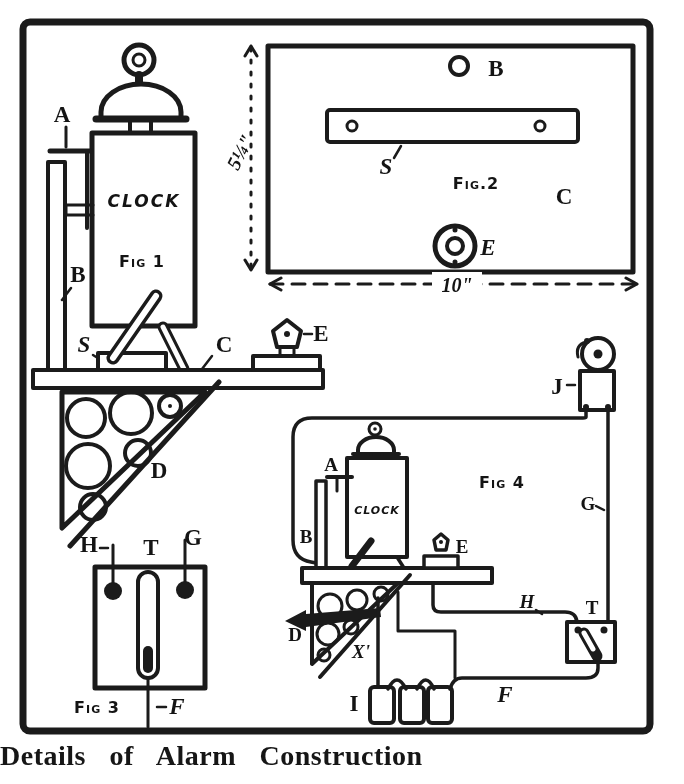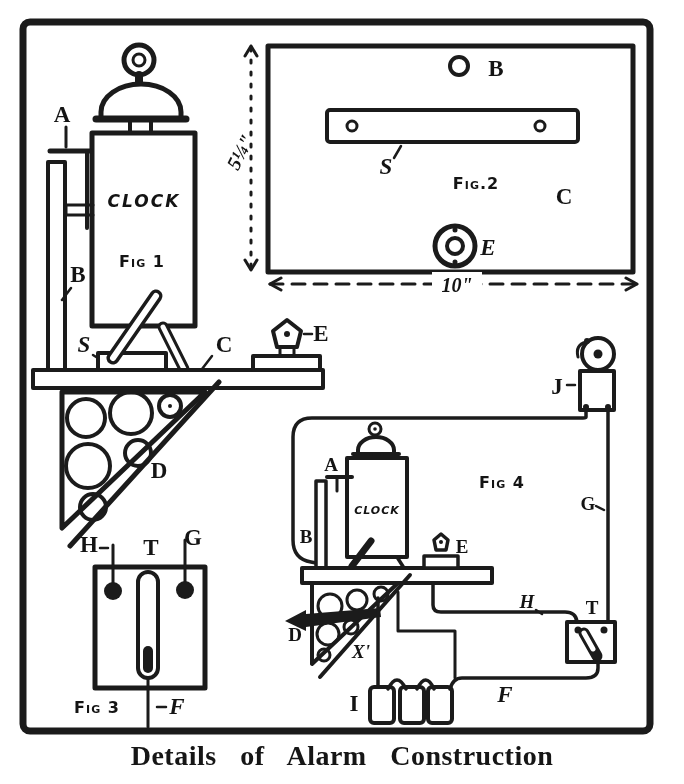--- a/index.html
+++ b/index.html
@@ -17,21 +17,21 @@
   .Li{font-style:italic;}
   .Ls{font-size:19px;}
   .fig{font-family:"DejaVu Sans",sans-serif;font-weight:bold;font-variant:small-caps;
        text-anchor:middle;letter-spacing:1px;font-size:16px;}
   .clk{font-family:"DejaVu Sans",sans-serif;font-weight:bold;font-style:italic;
        text-anchor:middle;letter-spacing:2px;font-size:17px;}
   .clk-sm{font-size:11px;letter-spacing:1px;}
   .dim{font-family:"Liberation Serif",serif;font-weight:bold;font-style:italic;
        font-size:20px;text-anchor:middle;}
   .caption{
-    position:absolute;left:0;right:0;top:740px;text-align:center;
+    position:absolute;left:0;right:0;top:740px;text-align:left;
     font-family:"Liberation Serif",serif;font-weight:bold;font-size:28px;
     word-spacing:16px;letter-spacing:.5px;color:#161616;
   }
 </style>
 </head>
 <body>
 
 <svg width="684" height="784" viewBox="0 0 684 784">
 
   <rect class="s" x="23" y="22" width="627" height="709" rx="7" stroke-width="7"></rect>

